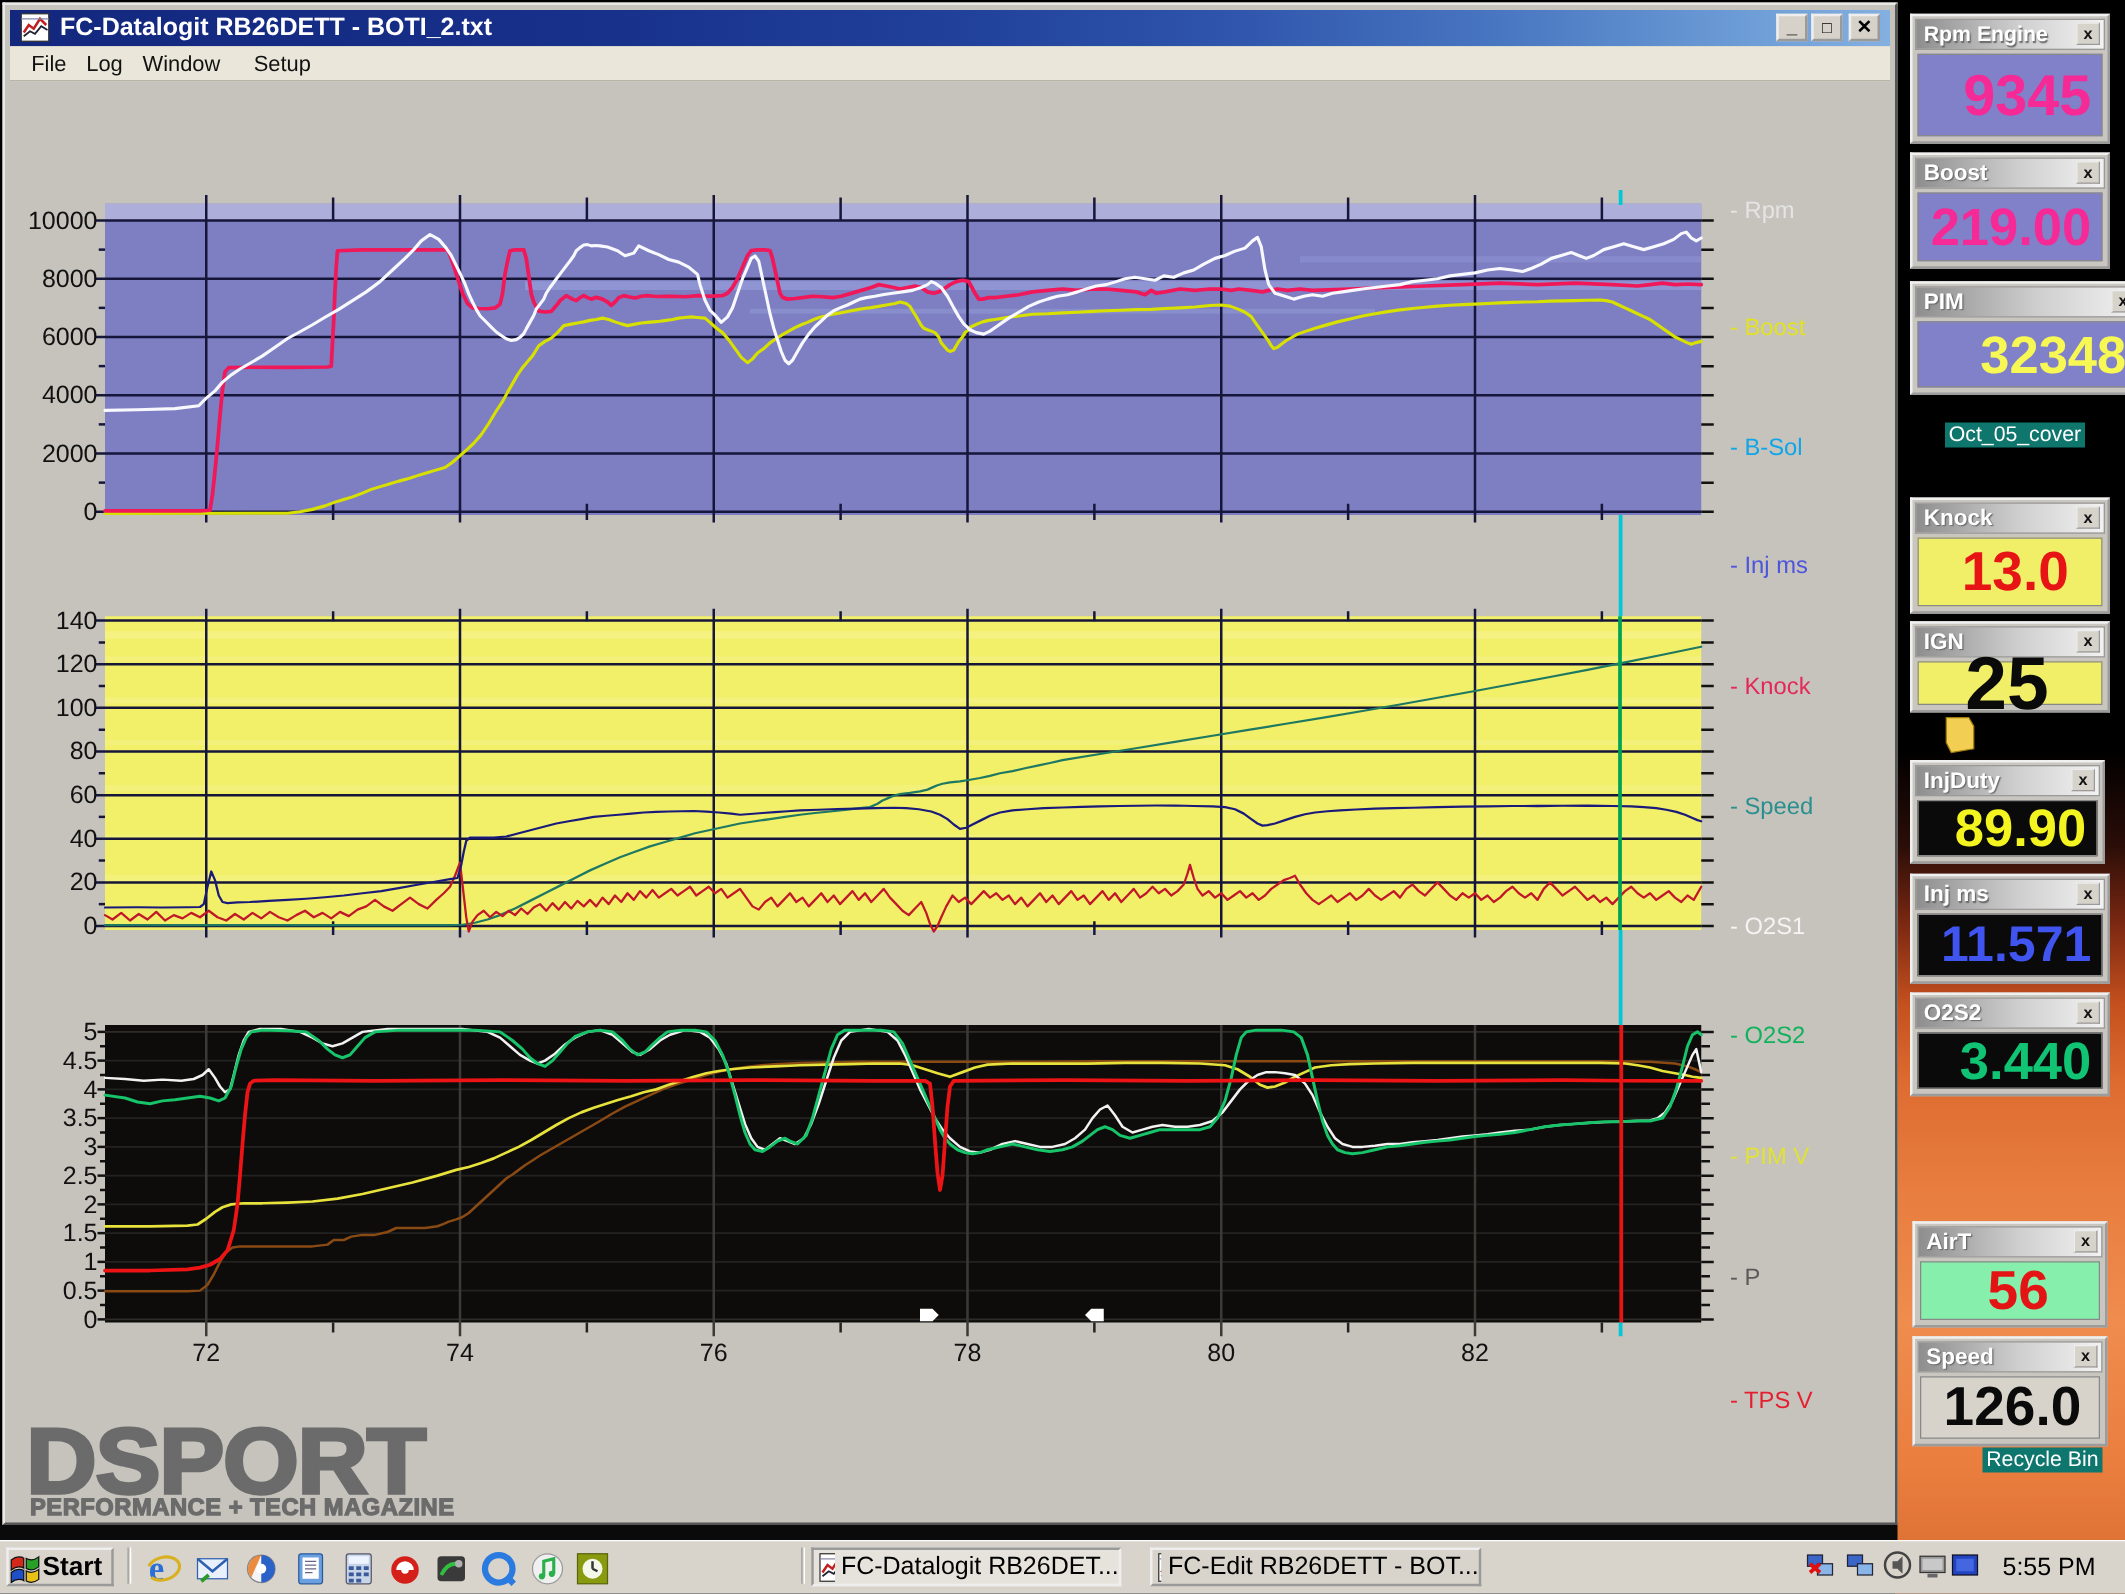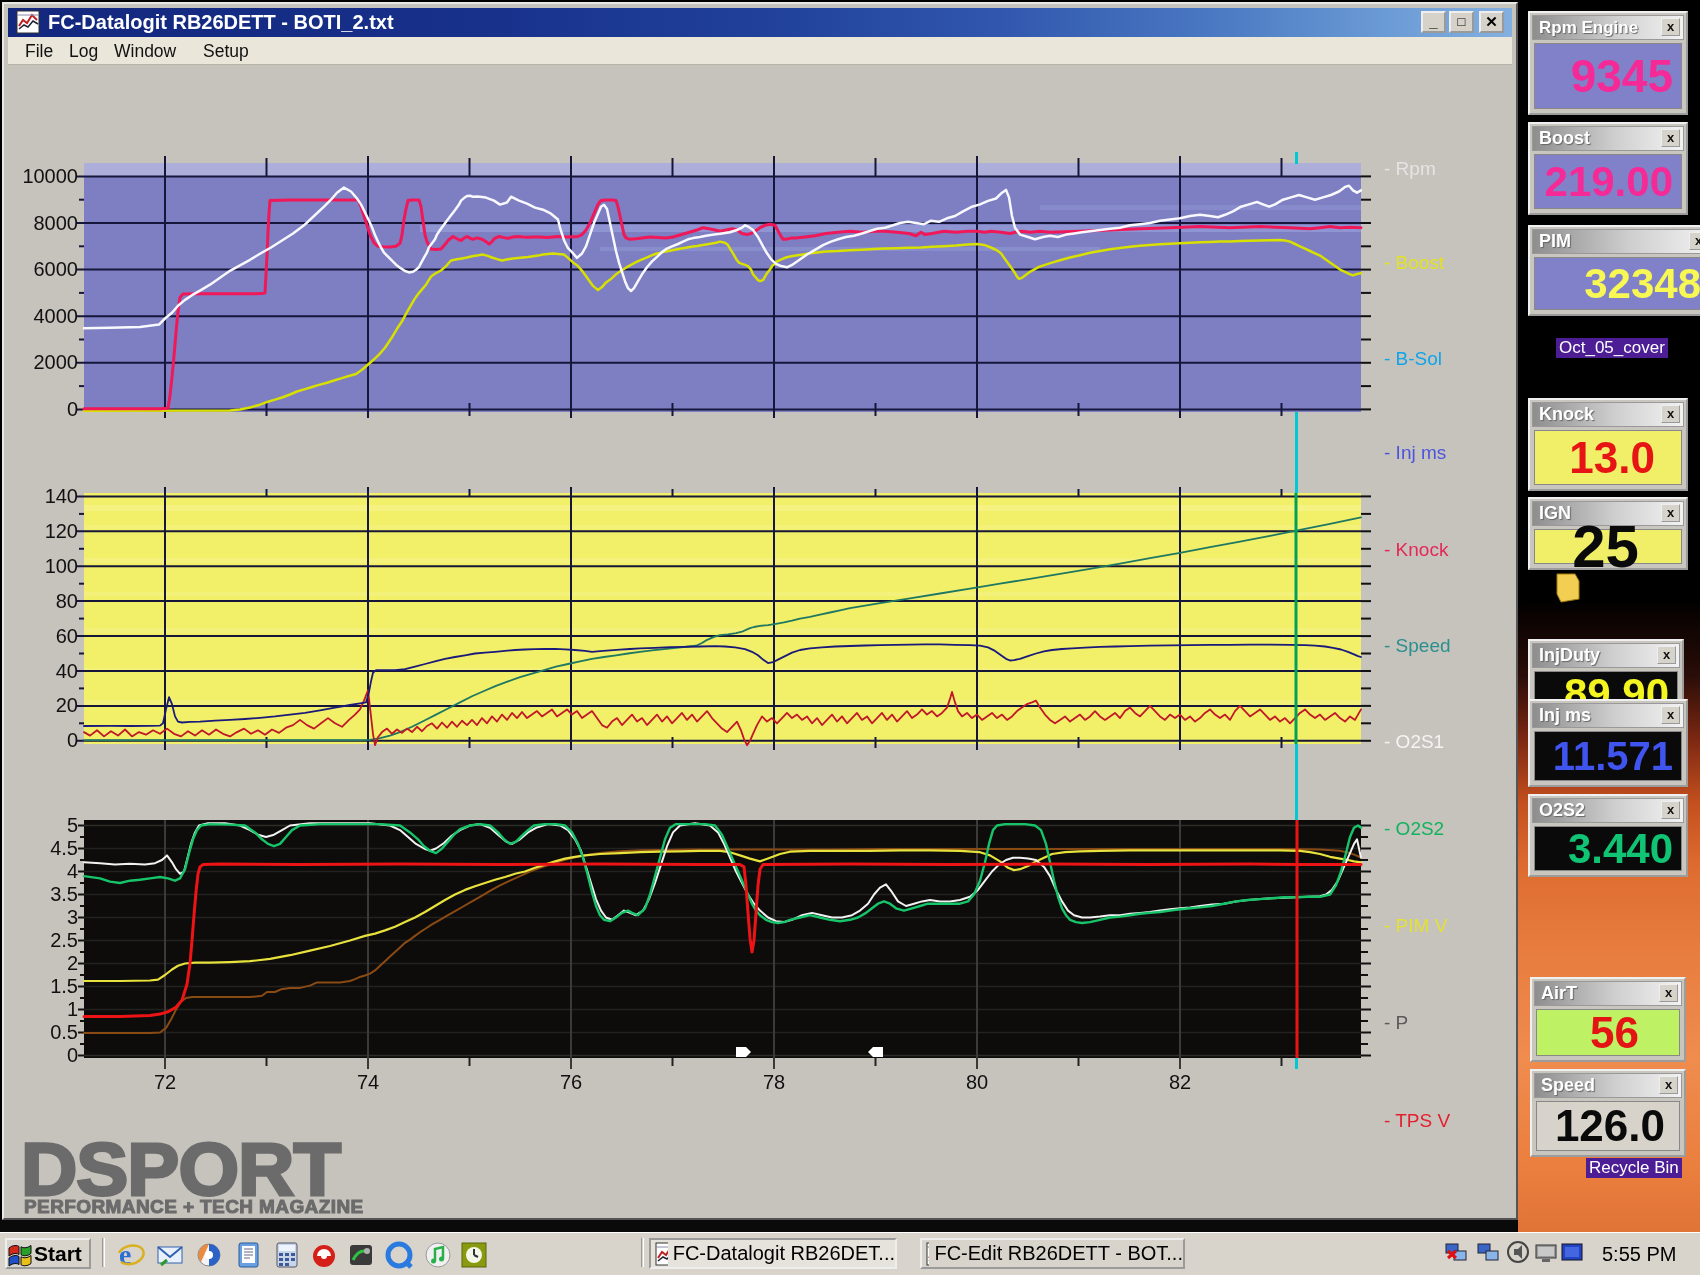--- a/index.html
+++ b/index.html
@@ -5,21 +5,21 @@
 .window{position:absolute;left:2px;top:2px;width:1516px;height:1218px;background:#c6c3bd;border-left:2px solid #e8e8e4;border-top:2px solid #e8e8e4;border-right:2px solid #555;border-bottom:2px solid #555}
 .tbar{position:absolute;left:4px;top:4px;right:4px;height:29px;background:linear-gradient(90deg,#13277d 0%,#17308a 30%,#20409a 50%,#2f55ac 65%,#4a78c2 80%,#6c9cd6 92%,#84b0e0 100%);display:flex;align-items:center;color:#fff;font-weight:bold;font-size:20px}
 .menu{position:absolute;left:4px;top:33px;right:4px;height:28px;background:#eae7da;font-size:17.5px;color:#111;border-bottom:1px solid #b8b5a8}
 .menu span{position:absolute;top:4px}
 .g{position:absolute;border:2px outset #f0f0f0;background:#c9c6c0;padding:2px;box-shadow:0 0 0 2px #0000}
 .gt{height:25px;background:linear-gradient(90deg,#8e8e8e,#cfcfcf 55%,#f2f2f2);color:#fff;font-weight:bold;padding-left:6px;display:flex;align-items:center;text-shadow:1px 1px 1px #666;position:relative;border:1px solid #999}
 .gx{position:absolute;right:3px;top:2px;width:19px;height:18px;background:#d6d3cb;border:1px outset #eee;color:#111;font-size:13px;font-weight:bold;text-align:center;line-height:16px;text-shadow:none}
 .gb{position:absolute;left:4px;right:4px;top:30px;bottom:4px;font-weight:bold;text-align:right;padding-right:8px;display:flex;align-items:center;justify-content:flex-end;border:1px solid #888}
 .lbl{position:absolute;font-size:19px}
 .tb{position:absolute;top:1238px;height:31px;border:2px outset #eee;background:#d8d4cc;display:flex;align-items:center;font-size:19px;overflow:hidden;white-space:nowrap}
-.deskicon{position:absolute;color:#fff;font-size:17px;background:#4c1d95;padding:0 3px}
+.deskicon{position:absolute;color:#fff;font-size:17px;background:#0f766e;padding:0 3px}
 </style></head><body>
 <div style="position:absolute;left:1516px;top:0;width:184px;height:1275px;background:linear-gradient(180deg,#000 0%,#000 47%,#2a0d08 53%,#7c2812 58%,#c4501e 63%,#de6c30 68%,#e87e40 75%,#ef8c4e 83%,#ea7e3e 92%,#d86a30 100%)"></div>
 <div class="window">
  <div class="tbar">
       <svg width="26" height="26" style="margin:0 4px 0 8px">
         <rect x="1" y="1" width="22" height="22" fill="#fff" stroke="#333"></rect>
         <path d="M3 16 l4 -6 l4 3 l5 -8 l5 5" stroke="#c02020" stroke-width="2" fill="none"></path>
         <path d="M3 19 l5 -4 l4 2 l5 -6 l5 3" stroke="#223" stroke-width="1.5" fill="none"></path>
         <path d="M1 5 h22" stroke="#88a" stroke-width="1"></path>
       </svg>
@@ -294,35 +294,35 @@
 <div class="gb" style="background:#8181ca;color:#f8f855;font-size:42px;padding-right:8px">32348</div>
 </div>
 <div class="g" style="left:1528px;top:398px;width:160px;height:93px">
 <div class="gt" style="font-size:18px">Knock<span class="gx">x</span></div>
 <div class="gb" style="background:#f1ee67;color:#e61414;font-size:44px;padding-right:26px">13.0</div>
 </div>
 <div class="g" style="left:1528px;top:497px;width:160px;height:73px">
 <div class="gt" style="font-size:18px">IGN<span class="gx">x</span></div>
 <div class="gb" style="background:#f1ee67;color:#0a0a0a;font-size:60px;padding-right:42px">25</div>
 </div>
-<div class="g" style="left:1528px;top:639px;width:156px;height:83px">
+<div class="g" style="left:1528px;top:608px;width:156px;height:83px">
 <div class="gt" style="font-size:18px">InjDuty<span class="gx">x</span></div>
 <div class="gb" style="background:#0a0a0a;color:#f4f420;font-size:42px;padding-right:8px">89.90</div>
 </div>
 <div class="g" style="left:1528px;top:699px;width:160px;height:88px">
 <div class="gt" style="font-size:18px">Inj ms<span class="gx">x</span></div>
 <div class="gb" style="background:#0a0a0a;color:#4054f0;font-size:40px;padding-right:8px">11.571</div>
 </div>
 <div class="g" style="left:1528px;top:794px;width:160px;height:83px">
 <div class="gt" style="font-size:18px">O2S2<span class="gx">x</span></div>
 <div class="gb" style="background:#0a0a0a;color:#10c474;font-size:42px;padding-right:8px">3.440</div>
 </div>
 <div class="g" style="left:1530px;top:977px;width:156px;height:85px">
 <div class="gt" style="font-size:18px">AirT<span class="gx">x</span></div>
-<div class="gb" style="background:#bef264;color:#e41414;font-size:44px;padding-right:40px">56</div>
+<div class="gb" style="background:#86efac;color:#e41414;font-size:44px;padding-right:40px">56</div>
 </div>
 <div class="g" style="left:1530px;top:1069px;width:156px;height:88px">
 <div class="gt" style="font-size:18px">Speed<span class="gx">x</span></div>
 <div class="gb" style="background:#d7d3cb;color:#0a0a0a;font-size:44px;padding-right:14px">126.0</div>
 </div>
 
 <div style="position:absolute;left:0;top:1220px;width:1518px;height:12px;background:#0a0a0a"></div>
 <div style="position:absolute;left:0;top:1232px;width:1700px;height:43px;background:#d8d4cc;border-top:1px solid #fff"></div>
 <div class="tb" style="left:5px;width:86px;font-weight:bold;font-size:21px">
     <svg width="27" height="26" viewBox="0 0 27 26">

